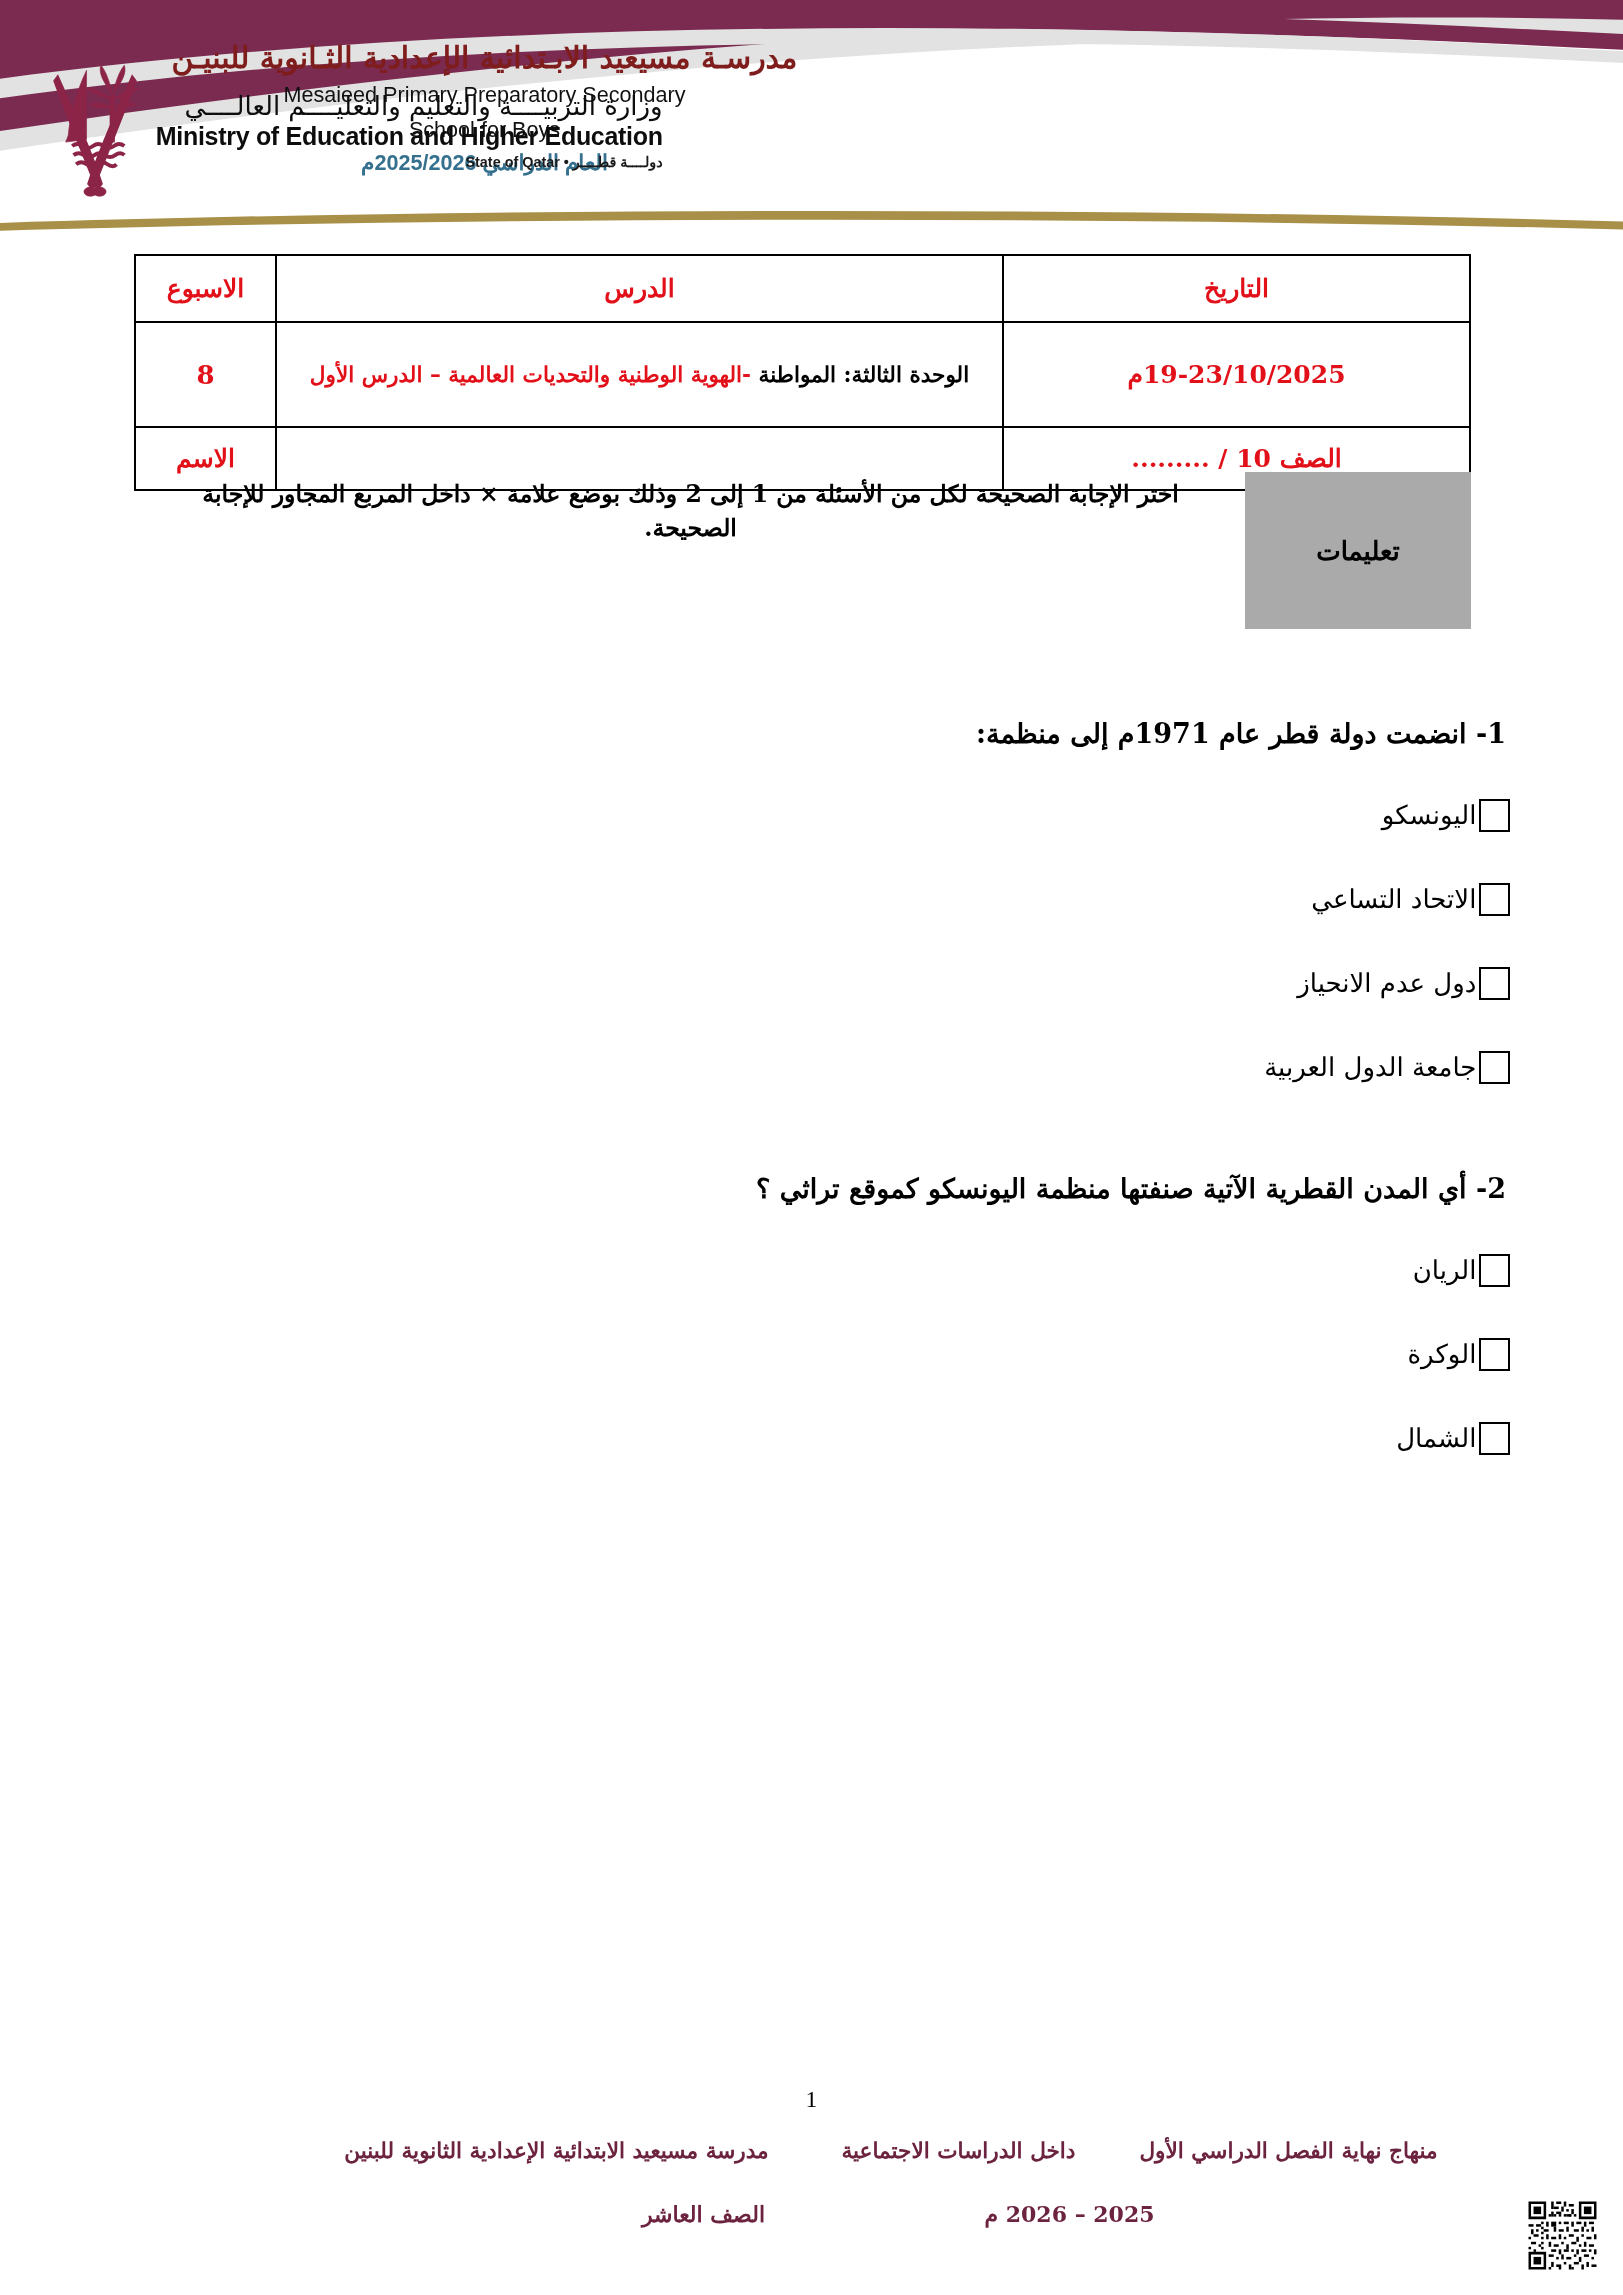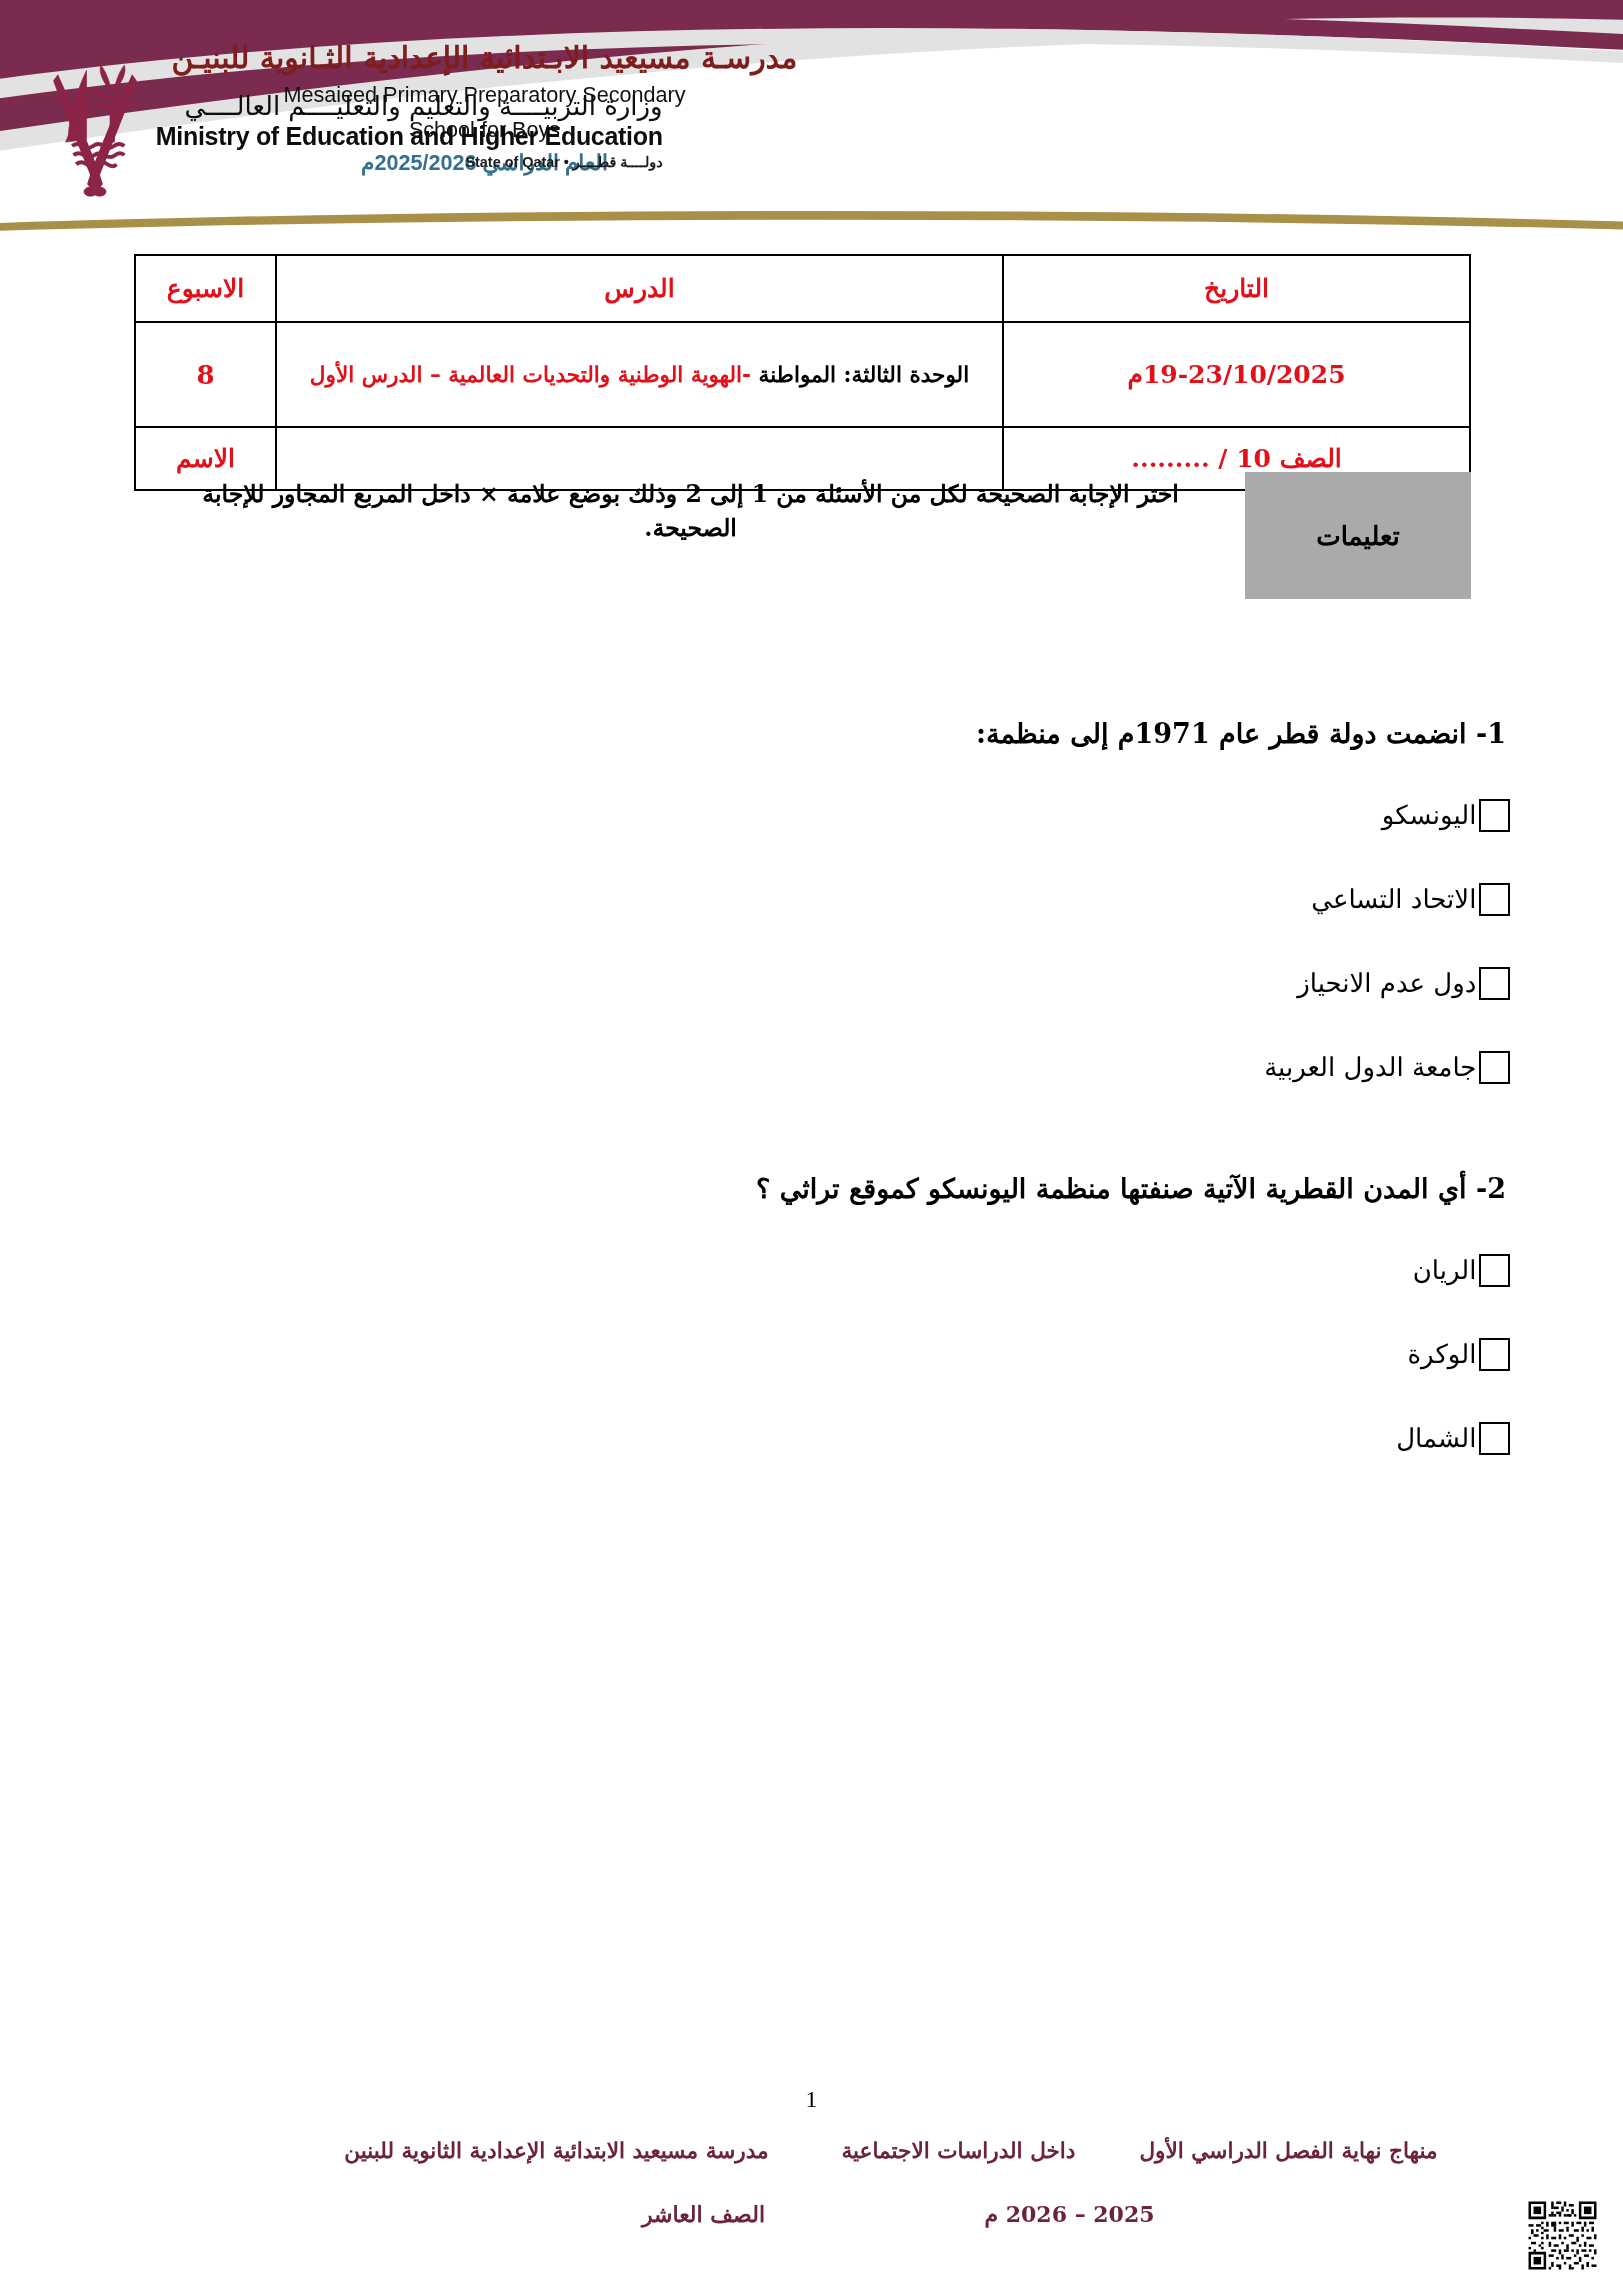--- a/index.html
+++ b/index.html
@@ -158,21 +158,21 @@
     position: absolute;
     top: 472px;
     right: 152px;
     width: 1323px;
     display: flex;
     flex-direction: row;
     align-items: stretch;
   }
   .instr-label {
     width: 226px;
-    height: 127px;
+    height: 157px;
     background: #AAAAAA;
     display: flex;
     align-items: center;
     justify-content: center;
     font-family: "DejaVu Serif", "Liberation Serif", serif;
     font-size: 26px;
     font-weight: bold;
     color: #000;
     flex: 0 0 auto;
   }

